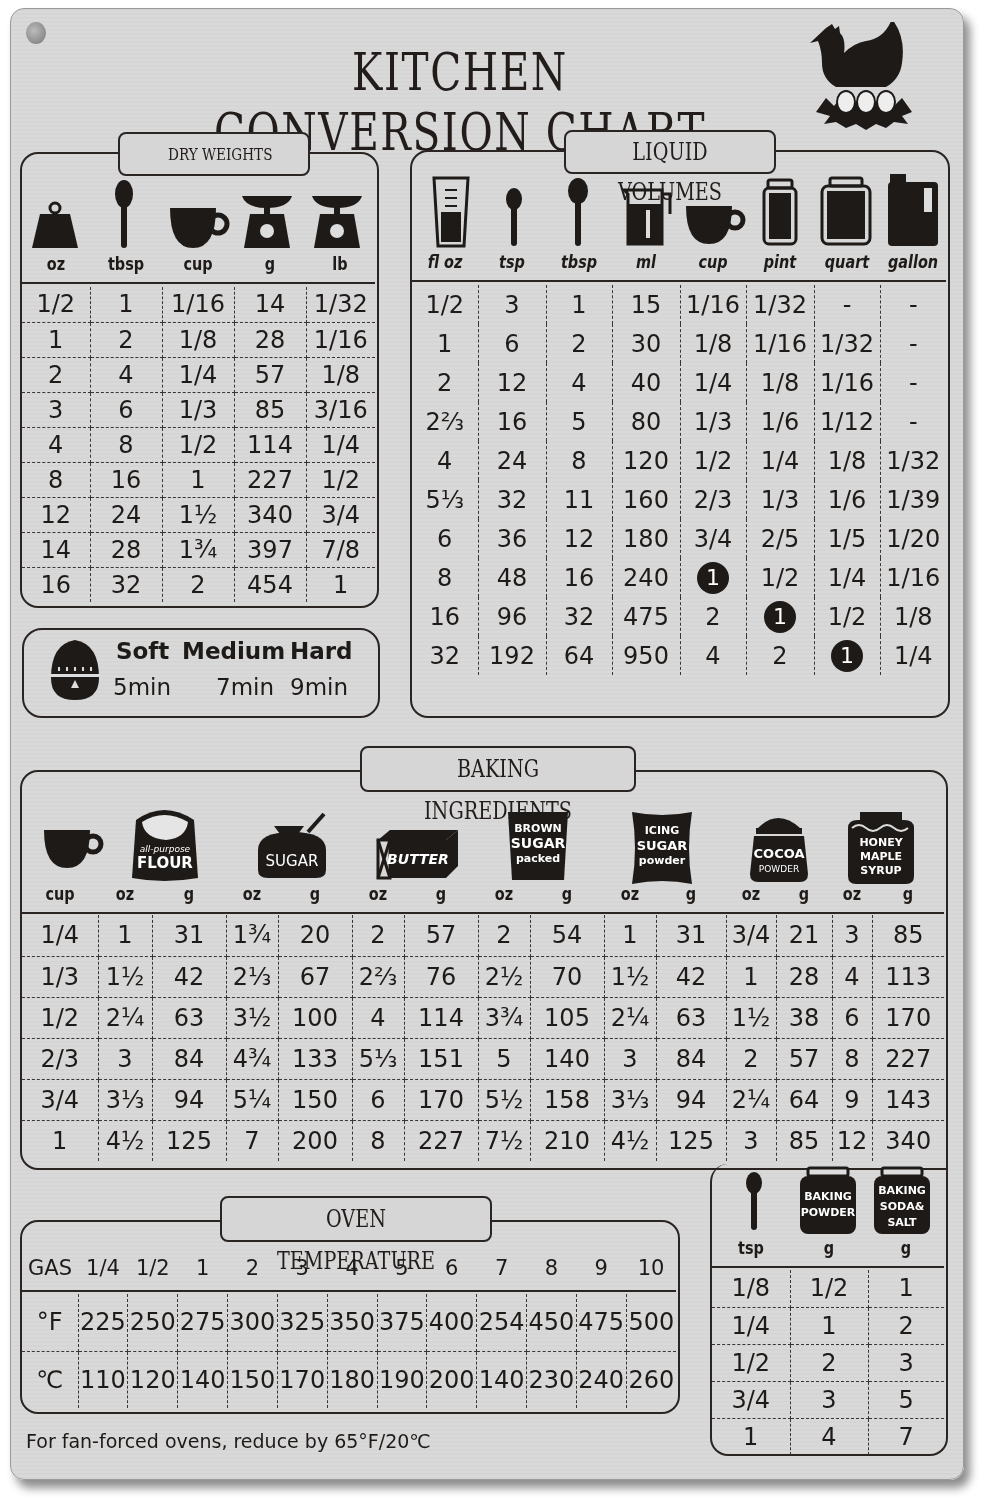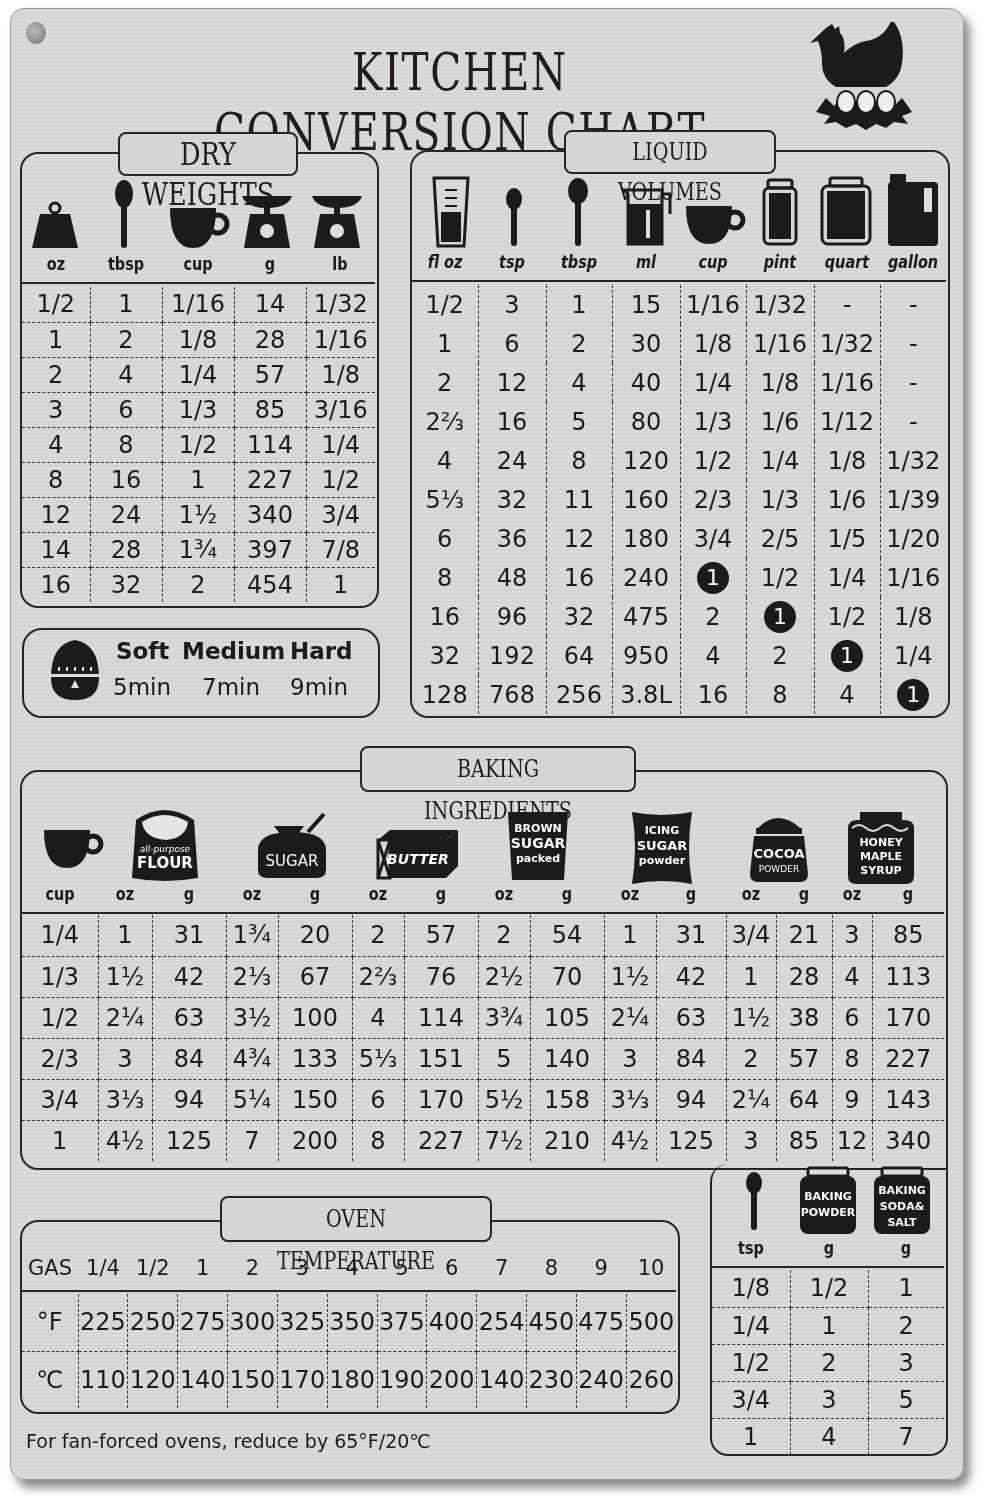--- a/index.html
+++ b/index.html
@@ -36,21 +36,21 @@
 
 <svg class="hen" viewBox="0 0 116 108">
   <path d="M18 6 l6 -4 l3 5 l4 -3 l1 7 q6 6 4 20 q10 -10 22 -12 q18 -2 26 -22 q14 18 10 44 q-2 16 -16 24 h-50 q-14 -8 -14 -24 q0 -12 -4 -22 l-8 2 z" fill="#1e1a18"></path>
   <path d="M8 90 l10 -14 l8 8 l10 -12 l10 10 l10 -10 l10 10 l10 -10 l10 12 l8 -8 l10 14 l-10 4 l6 8 l-14 -2 l-8 6 l-10 -4 l-10 6 l-10 -6 l-10 4 l-10 -6 l-12 2 l6 -8 z" fill="#1e1a18"></path>
   <ellipse cx="38" cy="80" rx="9" ry="11" fill="#eee" stroke="#1e1a18" stroke-width="2"></ellipse>
   <ellipse cx="58" cy="80" rx="9" ry="11" fill="#eee" stroke="#1e1a18" stroke-width="2"></ellipse>
   <ellipse cx="78" cy="80" rx="9" ry="11" fill="#eee" stroke="#1e1a18" stroke-width="2"></ellipse>
 </svg>
 
 <div class="box" style="left:20px;top:152px;width:355px;height:452px;"></div>
-<div class="label" style="left:118px;top:132px;width:176px;height:40px;font-size:32px;line-height:40px;"><span>DRY WEIGHTS</span></div>
+<div class="label" style="left:118px;top:132px;width:176px;height:40px;font-size:17px;line-height:40px;padding-left:12px;"><span>DRY WEIGHTS</span></div>
 <div class="hdr" style="left:22px;top:180px;width:353px;height:102px;">
   <svg class="ico" style="left:8px;top:20px" width="50" height="48" viewBox="0 0 50 48">
       <circle cx="25" cy="8" r="5" fill="none" stroke="#1e1a18" stroke-width="3"></circle>
       <path d="M10 14 h30 l8 34 h-46 z" fill="#1e1a18"></path>
     </svg>
   <svg class="ico" style="left:90px;top:0px" width="24" height="70" viewBox="0 0 24 70">
       <ellipse cx="12" cy="14" rx="9" ry="14" fill="#1e1a18"></ellipse>
       <rect x="9" y="24" width="6" height="44" rx="3" fill="#1e1a18"></rect>
     </svg>
   <svg class="ico" style="left:146px;top:26px" width="62" height="44" viewBox="0 0 62 44">
@@ -160,21 +160,21 @@
       <rect x="25" y="29" width="2" height="4"></rect>
       <rect x="33" y="29" width="2" height="4"></rect>
       <rect x="41" y="29" width="2" height="4"></rect>
     </g>
     <path d="M26 42 l4 8 h-8z" fill="#ddd"></path>
   </svg>
 <div class="egg-t" style="left:116px;top:638px;font-weight:bold;">Soft</div>
 <div class="egg-t" style="left:182px;top:638px;font-weight:bold;">Medium</div>
 <div class="egg-t" style="left:290px;top:638px;font-weight:bold;">Hard</div>
 <div class="egg-t" style="left:113px;top:674px;">5min</div>
-<div class="egg-t" style="left:202px;top:674px;">7min</div>
+<div class="egg-t" style="left:216px;top:674px;">7min</div>
 <div class="egg-t" style="left:290px;top:674px;">9min</div>
 
 <div class="box" style="left:410px;top:150px;width:536px;height:564px;"></div>
 <div class="label" style="left:564px;top:130px;width:208px;height:40px;font-size:24px;line-height:40px;"><span>LIQUID VOLUMES</span></div>
 <div class="hdr" style="left:412px;top:172px;width:534px;height:108px;font-style:italic;">
   <svg class="ico" style="left:20px;top:4px" width="38" height="72" viewBox="0 0 38 72">
       <path d="M2 2 h34 l-4 68 h-26z" fill="none" stroke="#1e1a18" stroke-width="3"></path>
       <rect x="9" y="36" width="20" height="30" fill="#1e1a18"></rect>
       <g stroke="#1e1a18" stroke-width="2">
         <line x1="13" y1="14" x2="25" y2="14"></line>
@@ -328,30 +328,20 @@
       </tr>
       <tr style="height: 39px;">
         <td>32</td>
         <td>192</td>
         <td>64</td>
         <td>950</td>
         <td>4</td>
         <td>2</td>
         <td><span class="dot">1</span></td>
         <td>1/4</td>
-      </tr>
-      <tr style="height: 39px;">
-        <td>128</td>
-        <td>768</td>
-        <td>256</td>
-        <td>3.8L</td>
-        <td>16</td>
-        <td>8</td>
-        <td>4</td>
-        <td><span class="dot">1</span></td>
       </tr>
     </tbody>
 </table>
 
 <div class="box" style="left:20px;top:770px;width:924px;height:396px;border-bottom-right-radius:0;"></div>
 <div class="label" style="left:360px;top:746px;width:272px;height:42px;font-size:24px;line-height:42px;"><span>BAKING INGREDIENTS</span></div>
 <div class="hdr" style="left:22px;top:800px;width:922px;height:112px;">
   <svg class="ico" style="left:20px;top:28px" width="62" height="42" viewBox="0 0 62 42">
       <path d="M2 2 h46 q0 38 -23 38 q-23 0 -23 -38z" fill="#1e1a18"></path>
       <circle cx="51" cy="16" r="8" fill="none" stroke="#1e1a18" stroke-width="5"></circle>

